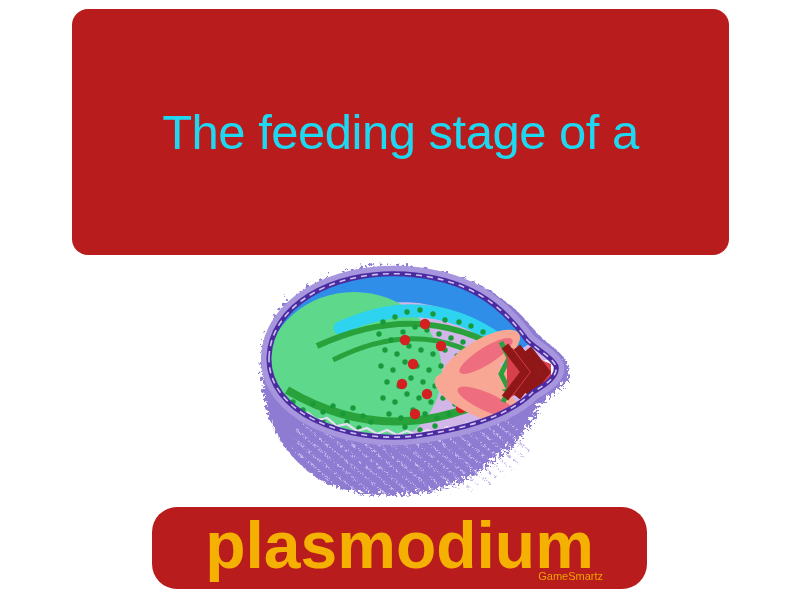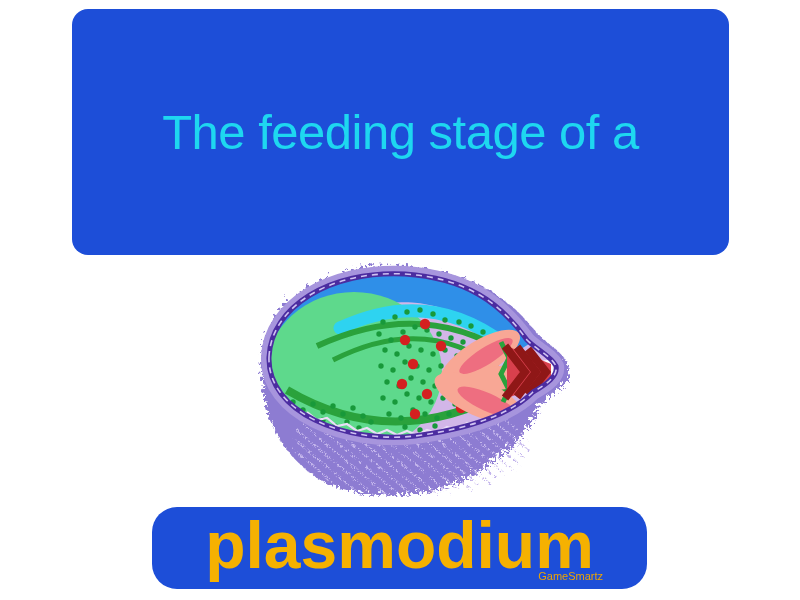--- a/index.html
+++ b/index.html
@@ -1,19 +1,19 @@
 <!DOCTYPE html>
 <html><head>
 <meta charset="utf-8">
 <style>
   html,body{margin:0;padding:0;background:#ffffff;}
   body{width:800px;height:600px;font-family:"Liberation Sans",sans-serif;}
   .stage{position:relative;width:800px;height:600px;background:#ffffff;overflow:hidden;}
 
-  .card{position:absolute;background:#1d4ed8;}
+  .card{position:absolute;background:#b91c1c;}
   .def-card{
     left:72px;top:9px;width:657px;height:246px;border-radius:16px;
     display:flex;flex-direction:column;justify-content:center;align-items:center;
   }
   .def-line{
     margin:0;font-size:49px;line-height:58px;color:#1ed7f0;
     letter-spacing:-0.5px;white-space:nowrap;font-weight:normal;
   }
   .term-card{
     left:152px;top:507px;width:495px;height:82px;border-radius:25px;

